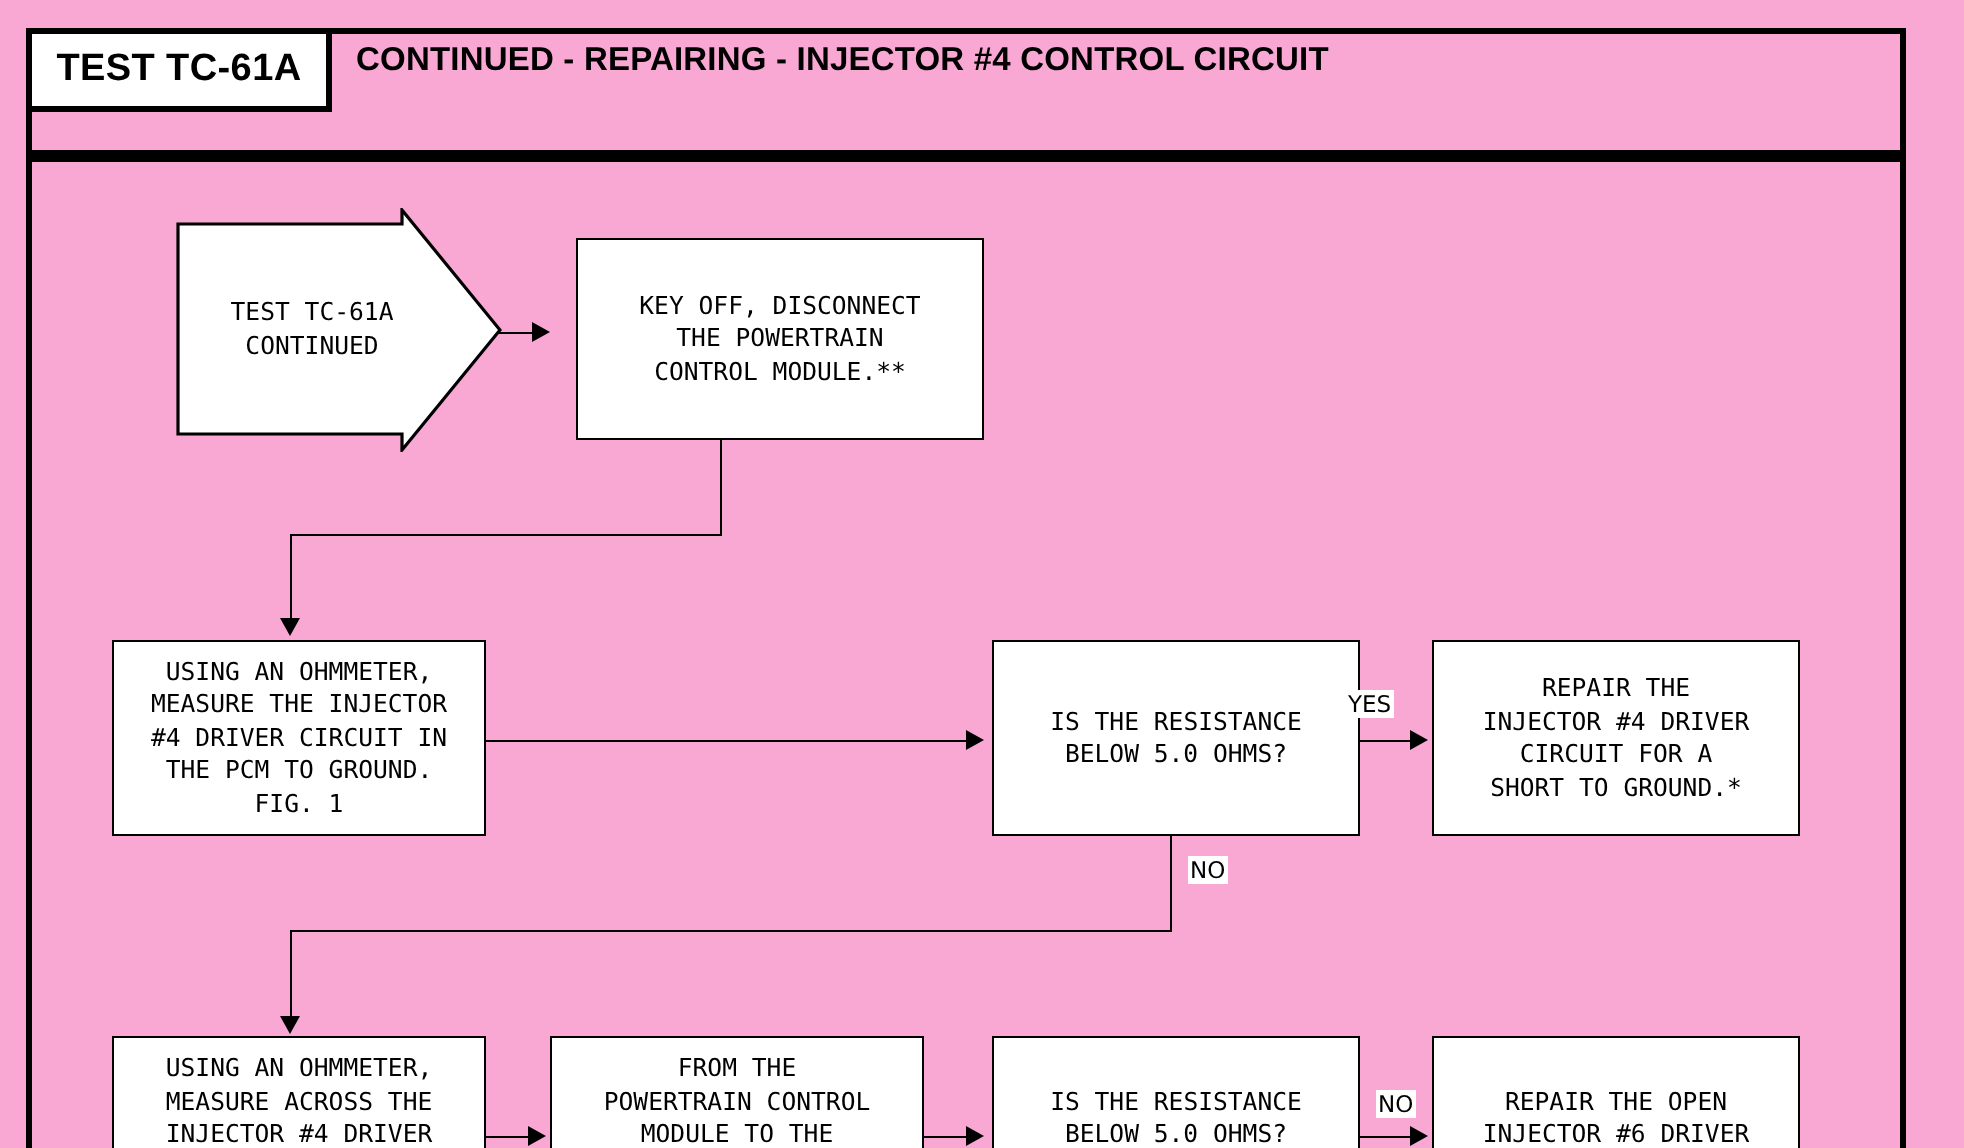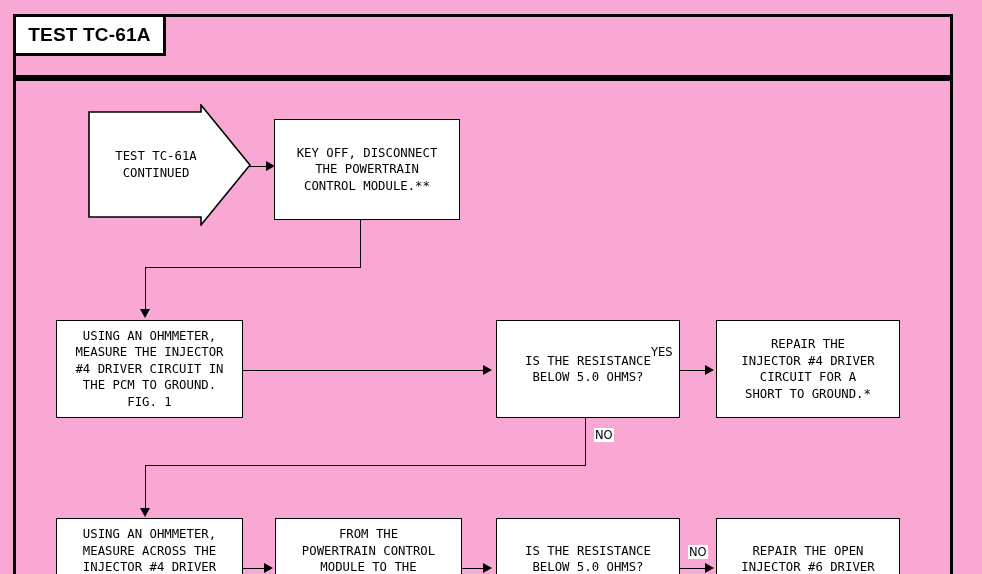--- a/index.html
+++ b/index.html
@@ -161,35 +161,36 @@
 <body>
 
 <div id="page">
 
   <div id="header-frame"></div>
 
   <div id="test-id-box">
     <span id="test-id-label">TEST TC-61A</span>
   </div>
 
+  <div id="header-title">CONTINUED - REPAIRING - INJECTOR #4 CONTROL CIRCUIT</div>
 
   <div id="body-frame"></div>
 
   <div id="start-shape">
     <svg width="163" height="122" viewBox="0 0 163 122" xmlns="http://www.w3.org/2000/svg">
       <polygon points="1,8 113,8 113,1 162,61 113,121 113,113 1,113" fill="#ffffff" stroke="#000000" stroke-width="1.6"></polygon>
     </svg>
   </div>
   <div id="start-label">TEST TC-61A
 CONTINUED</div>
 
   <div class="h-line" style="left:247px; top:166px; width:22px;"></div>
   <div class="arrow-head-right" style="left:266px; top:161px;"></div>
 
-  <div class="flow-box" style="left:274px; top:119px; width:186px; height:101px;">
+  <div class="flow-box" style="left:288px; top:119px; width:204px; height:101px;">
     <div class="flow-text">KEY OFF, DISCONNECT
 THE POWERTRAIN
 CONTROL MODULE.**</div>
   </div>
 
   <div class="v-line" style="left:360px; top:220px; height:48px;"></div>
   <div class="h-line" style="left:145px; top:267px; width:216px;"></div>
   <div class="v-line" style="left:145px; top:267px; height:44px;"></div>
   <div class="arrow-head-down" style="left:140px; top:309px;"></div>
 
@@ -202,21 +203,21 @@
   </div>
 
   <div class="h-line" style="left:243px; top:370px; width:240px;"></div>
   <div class="arrow-head-right" style="left:483px; top:365px;"></div>
 
   <div class="flow-box" style="left:496px; top:320px; width:184px; height:98px;">
     <div class="flow-text">IS THE RESISTANCE
 BELOW 5.0 OHMS?</div>
   </div>
 
-  <div class="branch-label" style="left:650px; top:345px;">YES</div>
+  <div class="branch-label" style="left:673px; top:345px;">YES</div>
   <div class="h-line" style="left:680px; top:370px; width:28px;"></div>
   <div class="arrow-head-right" style="left:705px; top:365px;"></div>
 
   <div class="flow-box" style="left:716px; top:320px; width:184px; height:98px;">
     <div class="flow-text">REPAIR THE
 INJECTOR #4 DRIVER
 CIRCUIT FOR A
 SHORT TO GROUND.*</div>
   </div>
 

